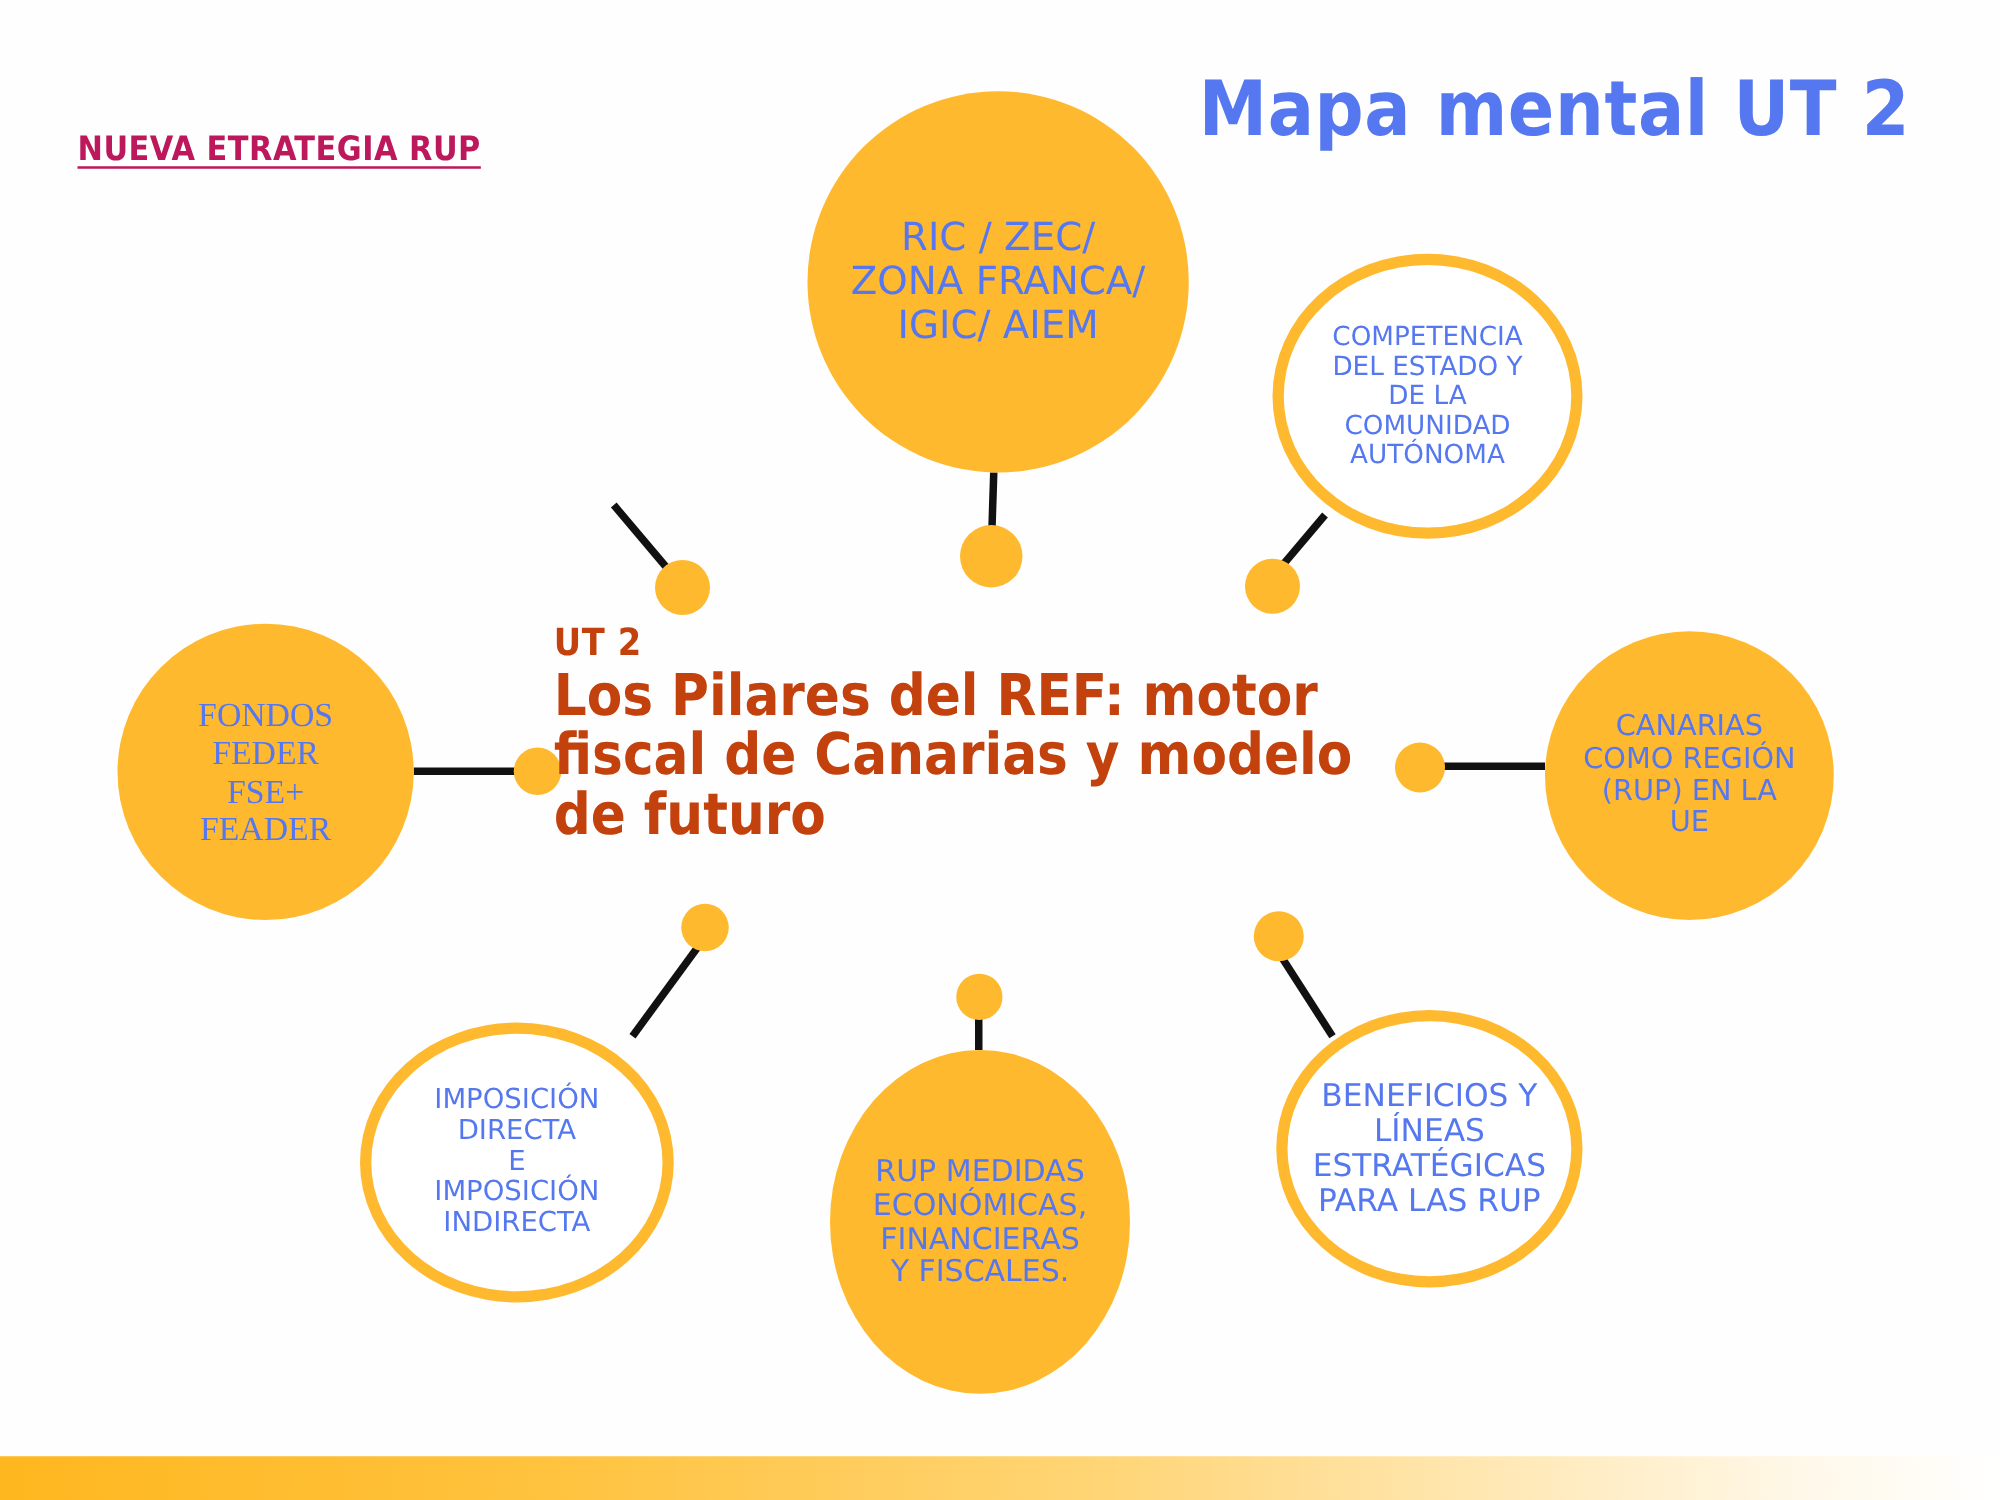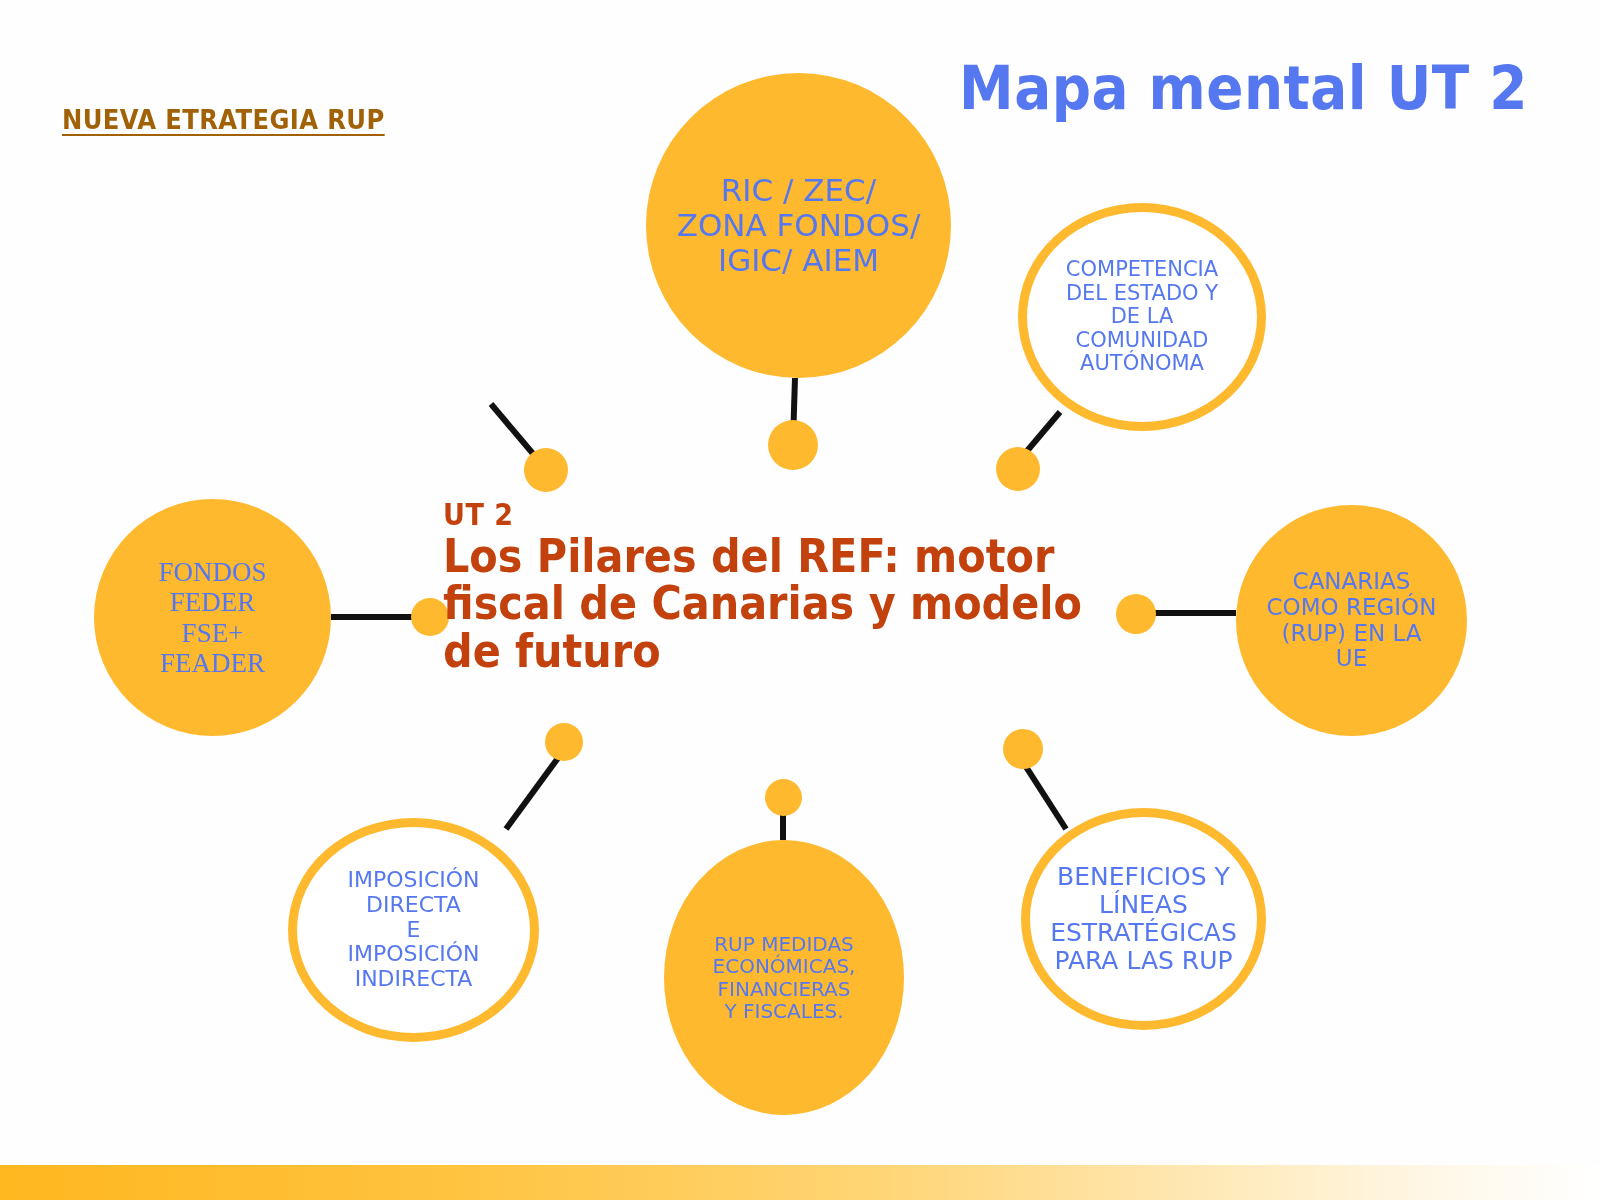--- a/index.html
+++ b/index.html
@@ -31,21 +31,21 @@
     width: 1600px;
     height: 1200px;
     pointer-events: none;
   }
 
   
   .hd-left {
     position: absolute;
     left: 62px;
     top: 104px;
-    color: #a16207;
+    color: #be185d;
     font-family: "DejaVu Sans Condensed", "Liberation Sans Narrow", "Liberation Sans", sans-serif;
     font-weight: bold;
     font-size: 27px;
     letter-spacing: 0.4px;
     text-decoration: underline;
     text-underline-offset: 5px;
     white-space: nowrap;
   }
   .hd-right {
     position: absolute;
@@ -100,21 +100,21 @@
   .node.outline { background: #ffffff; border: 9px solid #FFB92E; justify-content: flex-end; }
   .node .txt { display: block; width: 100%; white-space: pre-line; }
 
   
   #node-ric      { left: 646px;  top: 73px;   width: 305px; height: 305px; font-size: 31px; }
   #node-productos{ left: 299px;  top: 203px;  width: 238px; height: 238px; font-size: 28px; }
   #node-competencia{ left: 1018px; top: 203px; width: 248px; height: 228px; font-size: 21px; }
   #node-fondos   { left: 94px;   top: 499px;  width: 237px; height: 237px; font-size: 27px; font-family: Liberation Serif, serif; }
   #node-canarias { left: 1236px; top: 505px;  width: 231px; height: 231px; font-size: 23px; }
   #node-imposicion{ left: 288px; top: 818px;  width: 251px; height: 224px; font-size: 22px; }
-  #node-rupmedidas{ left: 664px; top: 840px;  width: 240px; height: 275px; font-size: 20px; }
+  #node-rupmedidas{ left: 664px; top: 840px;  width: 240px; height: 275px; font-size: 24px; }
   #node-beneficios{ left: 1021px; top: 808px; width: 245px; height: 222px; font-size: 25px; }
 
   
   .dot {
     position: absolute;
     border-radius: 50%;
     background: #FFB92E;
   }
 
   
@@ -157,21 +157,21 @@
 
   <div id="center-block">
     <span class="ut">UT 2</span>
     <span class="main">Los Pilares del REF: motor
 fiscal de Canarias y modelo
 de futuro</span>
   </div>
 
   <div class="node filled" id="node-ric">
     <span class="txt">RIC / ZEC/
-ZONA FONDOS/
+ZONA FRANCA/
 IGIC/ AIEM</span>
   </div>
 
 
   <div class="node outline" id="node-competencia">
     <span class="txt">COMPETENCIA
 DEL ESTADO Y
 DE LA
 COMUNIDAD
 AUTÓNOMA</span>

